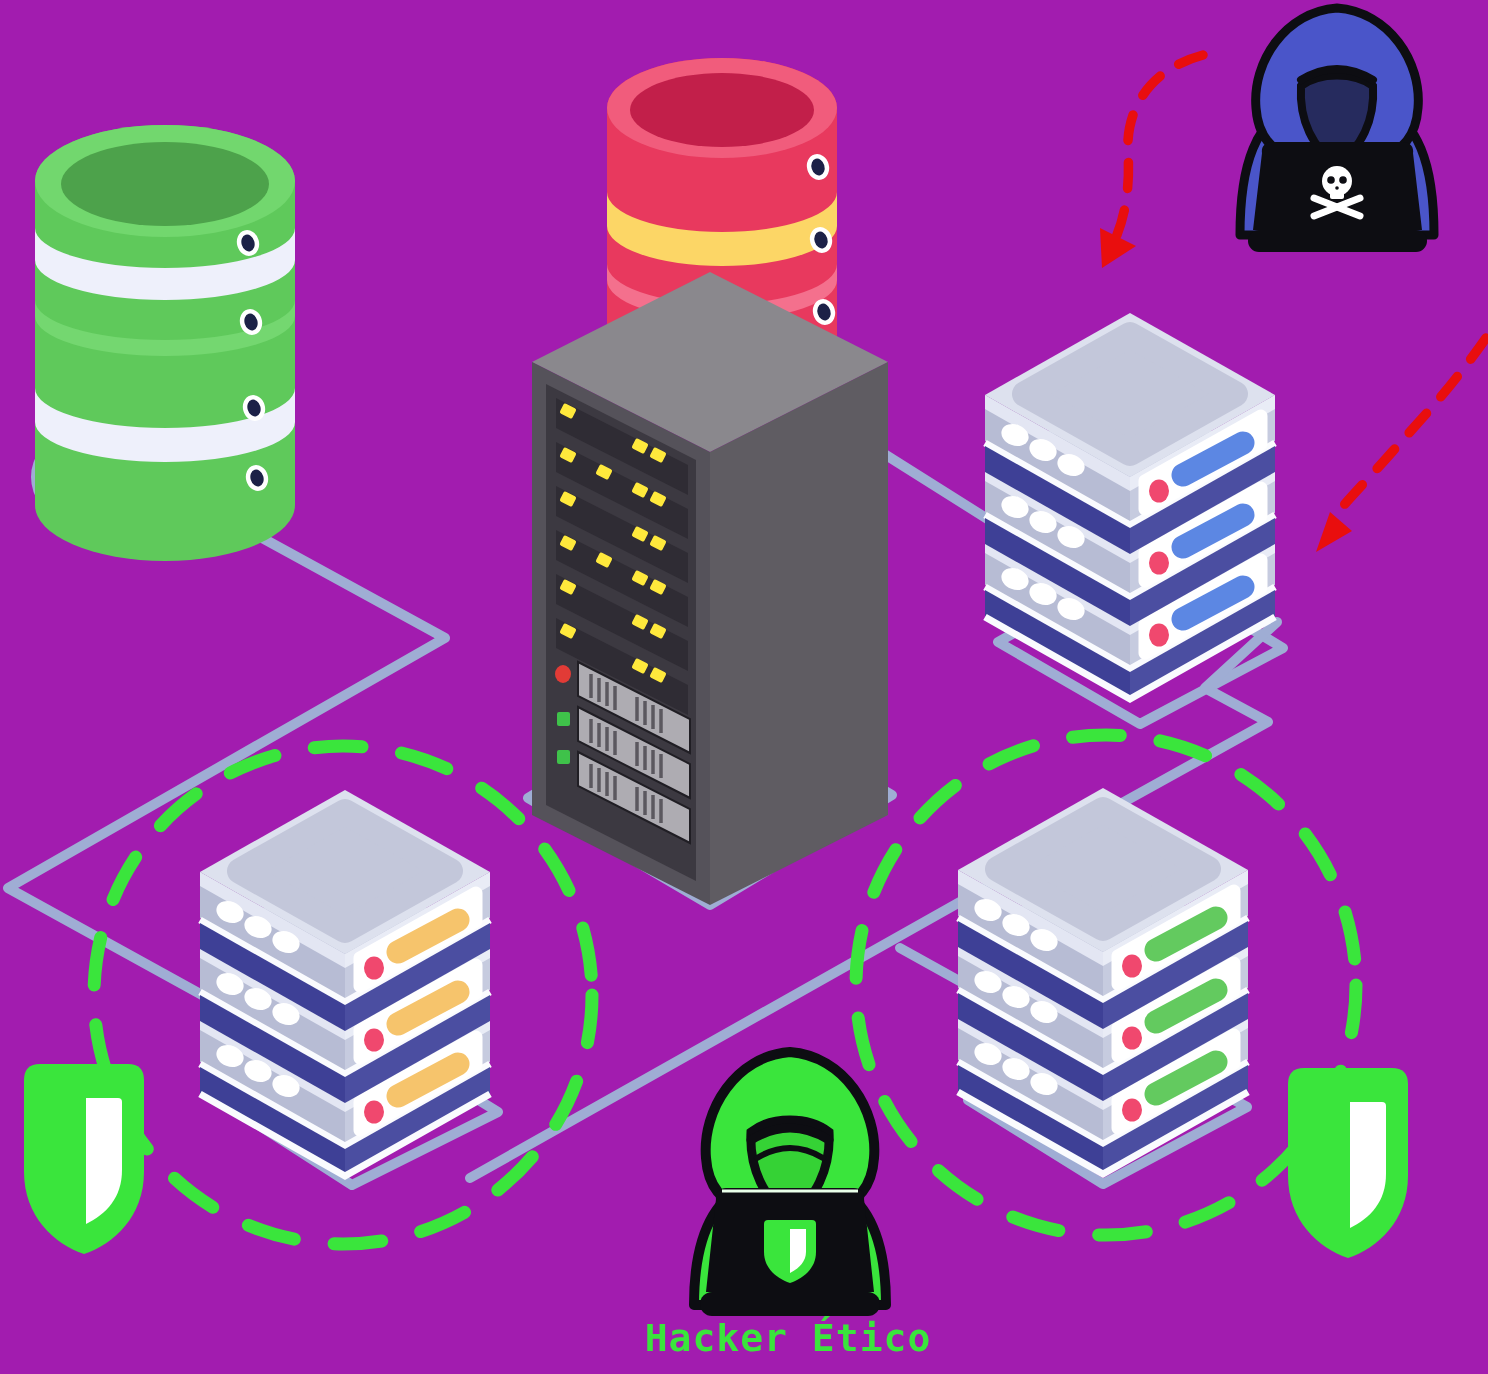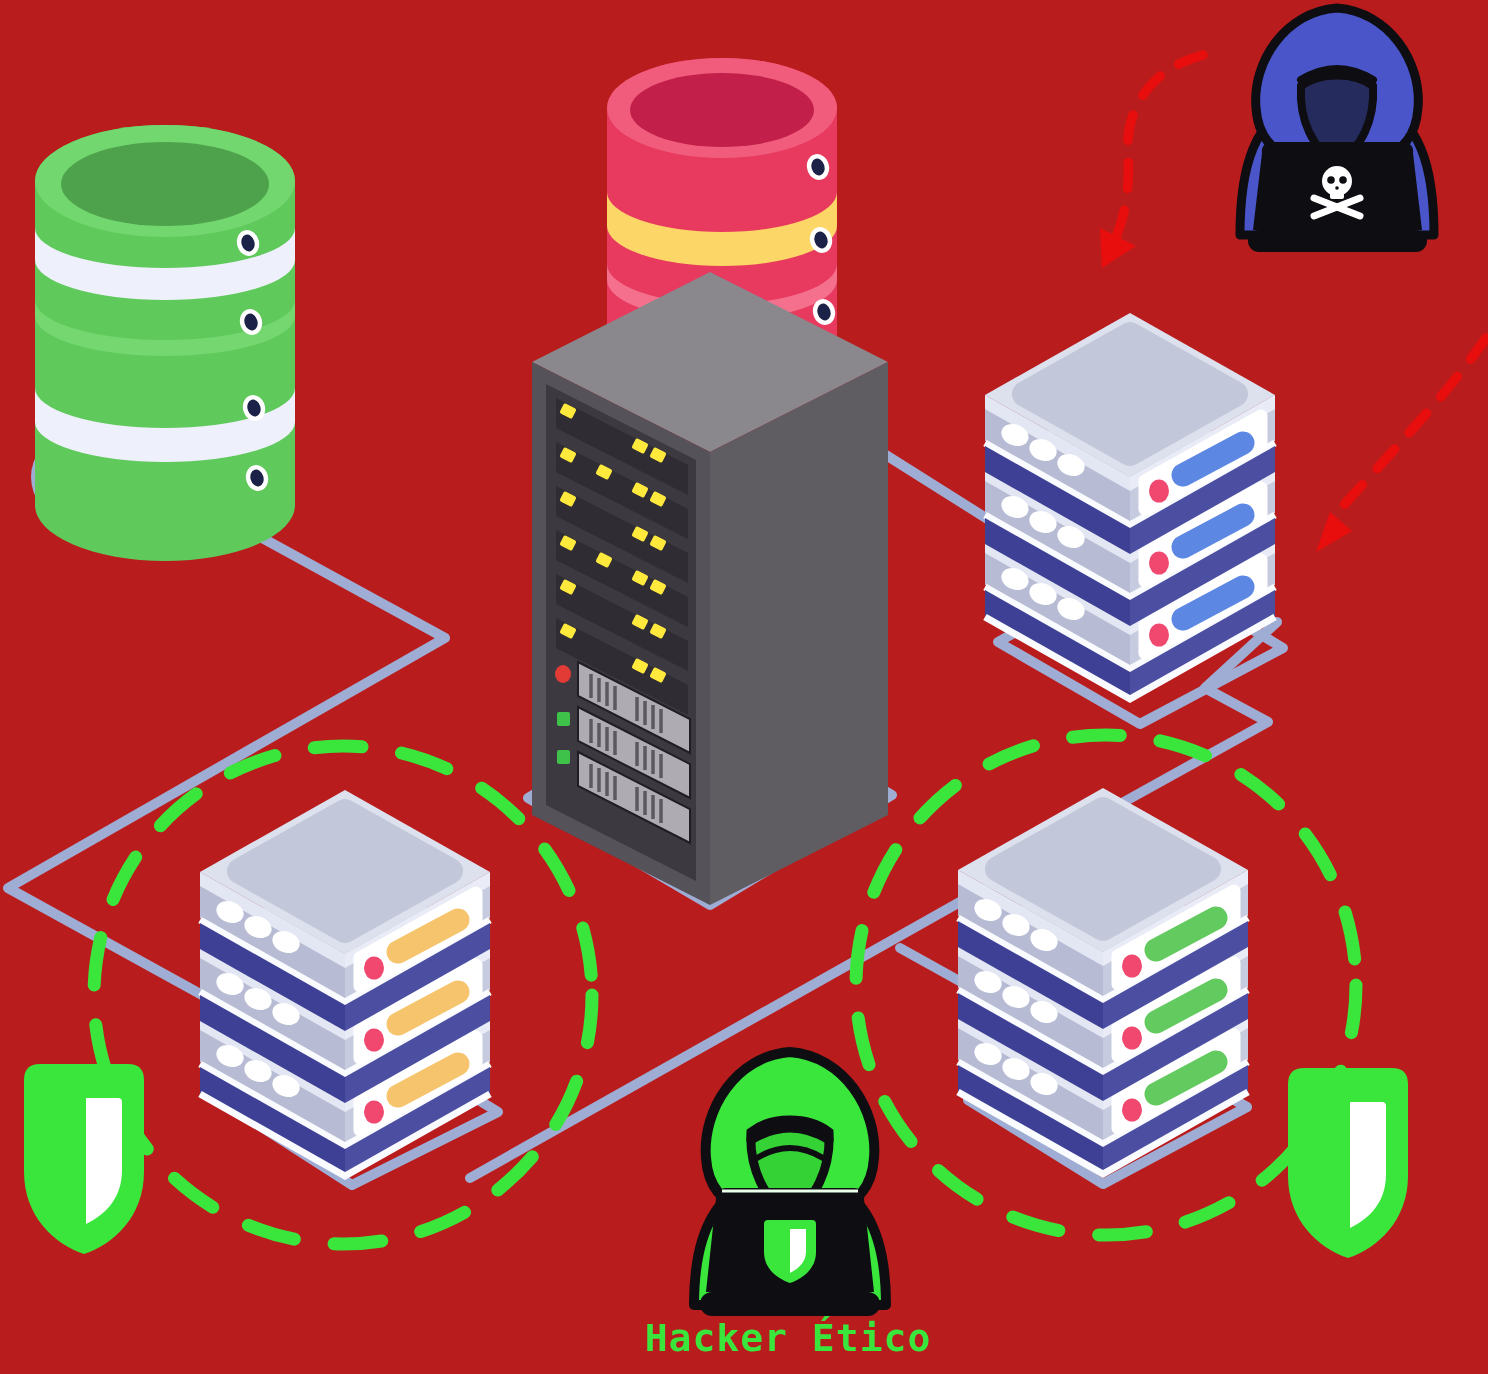--- a/index.html
+++ b/index.html
@@ -1,16 +1,16 @@
 <!DOCTYPE html>
 <html style="--accent-green: #3ae53c; --cable-blue: #9fadd4; --arrow-red: #e90e0e; --db-green: #5fc95b; --db-green-rim: #72d76e; --db-green-top: #4da24b; --db-red: #e8395e; --db-red-rim: #f15c7c; --db-red-top: #c21f4a; --band-white: #eef0fb; --band-yellow: #fcd666; --server-face: #b7bcd4; --server-face-right: #c6cbdf; --server-top: #dde1ee; --server-band: #3e4096; --bar-blue: #5c87e3; --bar-orange: #f6c46c; --bar-green: #63ca5f; --dot-red: #f0486e; --rack-top: #8a888d; --rack-left: #55525a; --rack-right: #5f5c62; --led-yellow: #ffe93c; --hacker-blue: #4a55c9;"><head>
 <meta charset="utf-8">
 <style>
   html,body{margin:0;padding:0;background:#ffffff;}
-  .scene{position:relative;width:1488px;height:1374px;background:#b91c1c;overflow:hidden;
+  .scene{position:relative;width:1488px;height:1374px;background:#a21caf;overflow:hidden;
          font-family:"DejaVu Sans Mono","Liberation Mono",monospace;}
   .scene svg{position:absolute;left:0;top:0;}
   .diagram-label{position:absolute;left:788px;top:1316px;transform:translateX(-50%);
     font-size:38px;font-weight:bold;color:var(--accent-green,#3ae53c);white-space:nowrap;
     letter-spacing:1px;}
 </style>
 </head>
 <body>
 
 <div class="scene">

